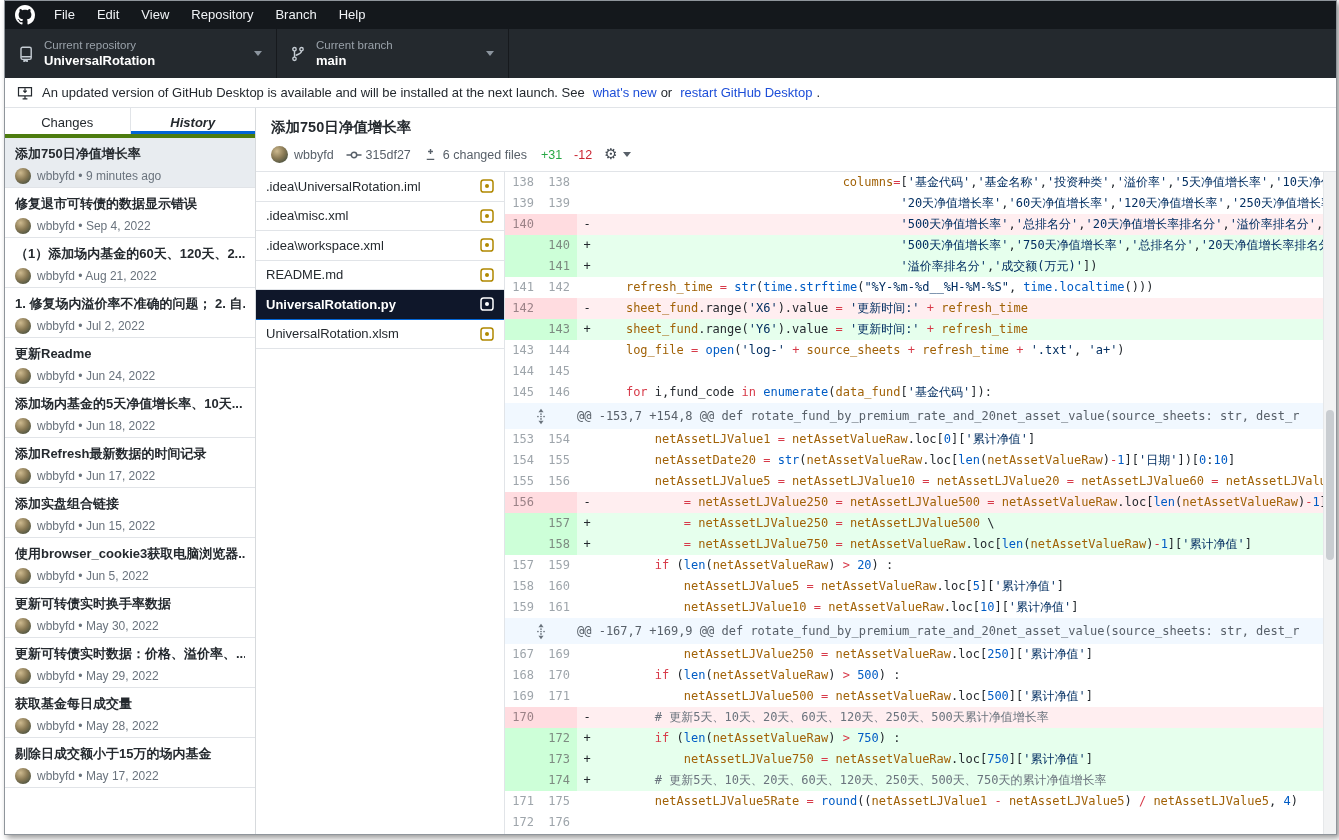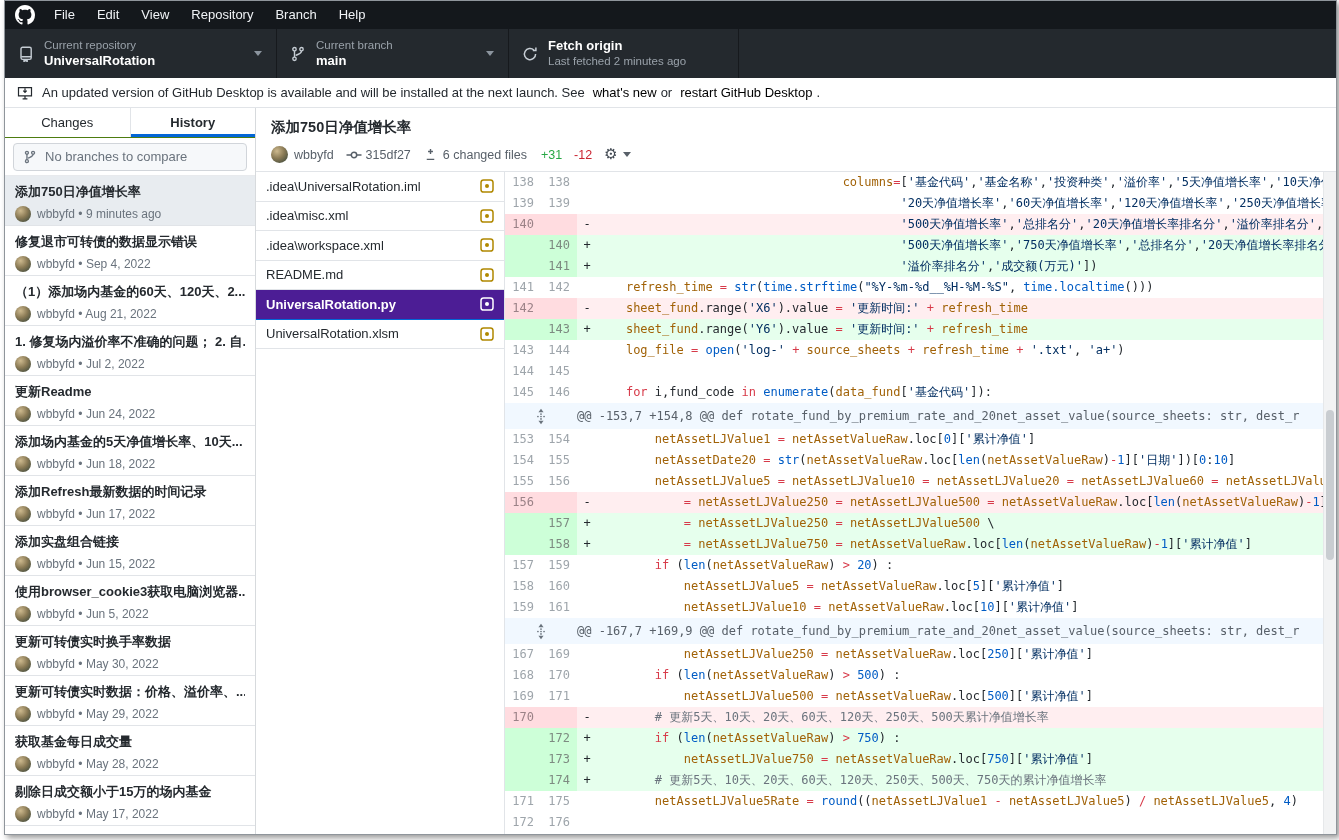--- a/index.html
+++ b/index.html
@@ -23,32 +23,32 @@
   .tb-caption { font-size:11.5px; color:#9aa2aa; }
   .tb-value { font-size:13px; font-weight:bold; color:#fff; }
   .caret { width:0; height:0; border-left:4px solid transparent; border-right:4px solid transparent;
     border-top:5px solid #8b949e; position:absolute; right:14px; top:22px; }
   .tb-repo { width:272px; } .tb-branch { width:232px; } .tb-fetch { width:230px; }
 
   
   .notif { height:30px; background:#fff; border-bottom:1px solid #e1e4e8; display:flex;
     align-items:center; font-size:13px; color:#24292e; flex:none; }
   .notif .n-icon { width:16px; height:16px; margin:0 9px 0 12px; color:#24292e; flex:none; }
-  .notif a { color:#000000; text-decoration:none; margin:8px 4px; }
+  .notif a { color:#1d4ed8; text-decoration:none; margin:8px 4px; }
   .notif .sp { margin-right:4px; }
 
   
   .main { flex:1; display:flex; min-height:0; }
 
   
   .sidebar { width:251px; border-right:1px solid #d7dadd; display:flex; flex-direction:column; flex:none; }
-  .tabs { height:30px; display:flex; border-bottom:1px solid #4d7c0f; flex:none; }
+  .tabs { height:30px; display:flex; border-bottom:4px solid #4d7c0f; flex:none; }
   .tab { flex:1; text-align:center; line-height:29px; font-size:13px; color:#24292e;
     border-right:1px solid #e1e4e8; position:relative; cursor:default; }
-  .tab:last-child { border-right:none; }
+  .tab:last-child { border-right:none;font-style:italic; }
   .tab.active { font-weight:600; }
   .tab.active::after { content:""; position:absolute; left:0; right:0; bottom:0; height:3px; background:#0366d6; }
   .filterband { height:38px; border-bottom:1px solid #e8eaed; display:flex; align-items:center; flex:none; }
   .filterbox { margin:0 8px; height:28px; flex:1; background:#f6f8fa; border:1px solid #d1d5da;
     border-radius:4px; display:flex; align-items:center; color:#6a737d; font-size:13px; }
   .filterbox .f-icon { width:14px; height:14px; margin:0 8px 0 9px; color:#6a737d; }
   .commitlist { flex:1; overflow:hidden; }
   .commit-item { height:50px; padding:7px 10px 0 10px; border-bottom:1px solid #e1e4e8; cursor:default; }
   .commit-item.selected { background:#e8ecf0; }
   .c-title { font-size:13px; font-weight:600; color:#24292e; white-space:nowrap; overflow:hidden; }
@@ -72,21 +72,21 @@
     border-top:5px solid #586069; margin-left:5px; }
 
   .content { flex:1; display:flex; min-height:0; }
 
   
   .filelist { width:249px; border-right:1px solid #e1e4e8; flex:none; }
   .file-row { height:29.5px; display:flex; align-items:center; border-bottom:1px solid #e1e4e8;
     font-size:13px; color:#24292e; padding:0 10px; cursor:default; }
   .file-row .fname { flex:1; white-space:nowrap; overflow:hidden; }
   .file-row .st-icon { width:14px; height:14px; color:#b08800; flex:none; }
-  .file-row.selected { background:#4c1d95; color:#fff; font-weight:600; border-bottom-color:#0366d6;align-items:center; }
+  .file-row.selected { background:#0f172a; color:#fff; font-weight:600; border-bottom-color:#0366d6;align-items:center; }
   .file-row.selected .st-icon { color:#fff; }
 
   
   .diffwrap { flex:1; position:relative; min-width:0; }
   .diff { position:absolute; left:0; top:0; right:13px; bottom:0; overflow:hidden;
     font-family:"DejaVu Sans Mono","Liberation Mono",monospace; font-size:12px; }
   .diff-row { display:flex; height:21px; line-height:21px; white-space:pre; }
   .ln { width:36px; flex:none; text-align:right; padding-right:7px; color:#9ea5ab; }
   .marker { width:20px; flex:none; text-align:center; color:#24292e; }
   .codetext { flex:1; overflow:hidden; color:#24292e; }
@@ -149,32 +149,20 @@
             <circle cx="11.5" cy="3.2" r="1.7"></circle>
             <path d="M4.5 4.9v6.2M11.5 4.9c0 3-3.6 3.2-5.8 4.6"></path>
           </svg>
       </span>
       <span class="tb-text">
         <span class="tb-caption">Current branch</span>
         <span class="tb-value">main</span>
       </span>
       <span class="caret"></span>
     </div>
-    <div class="tb-btn tb-fetch">
-      <span class="tb-icon">
-        <svg viewBox="0 0 16 16" width="16" height="16" fill="none" stroke="currentColor" stroke-width="1.5">
-            <path d="M13.6 8A5.6 5.6 0 1 1 11.9 4"></path>
-            <path d="M13.9 1.4v3.1h-3.1"></path>
-          </svg>
-      </span>
-      <span class="tb-text">
-        <span class="tb-value">Fetch origin</span>
-        <span class="tb-caption">Last fetched 2 minutes ago</span>
-      </span>
-    </div>
     <div style="flex:1"></div>
   </div>
 
   <div class="notif">
     <span class="n-icon">
       <svg viewBox="0 0 16 16" width="16" height="16" fill="none" stroke="currentColor" stroke-width="1.2">
           <path d="M1.5 2.7h13v8.2h-13z"></path>
           <path d="M5.6 13.8h4.8M8 10.9v2.9"></path>
           <path d="M8 3.3v3.6M6.3 5.6 8 7.3l1.7-1.7"></path>
         </svg>
@@ -186,33 +174,20 @@
       <span>.</span>
   </div>
 
   <div class="main">
 
     <div class="sidebar">
       <div class="tabs">
           <div class="tab">Changes</div>
           <div class="tab active">History</div>
         </div>
-      <div class="filterband">
-        <div class="filterbox">
-          <span class="f-icon">
-            <svg viewBox="0 0 16 16" width="14" height="14" fill="none" stroke="currentColor" stroke-width="1.5">
-                <circle cx="4.5" cy="3.2" r="1.7"></circle>
-                <circle cx="4.5" cy="12.8" r="1.7"></circle>
-                <circle cx="11.5" cy="3.2" r="1.7"></circle>
-                <path d="M4.5 4.9v6.2M11.5 4.9c0 3-3.6 3.2-5.8 4.6"></path>
-              </svg>
-          </span>
-          <span>No branches to compare</span>
-        </div>
-      </div>
       <div class="commitlist">
           <div class="commit-item selected">
             <div class="c-title">添加750日净值增长率</div>
             <div class="c-meta">
               <span class="avatar"></span>
               <span>wbbyfd</span>
               <span>&nbsp;• 9 minutes ago</span>
             </div>
           </div>
           <div class="commit-item">

